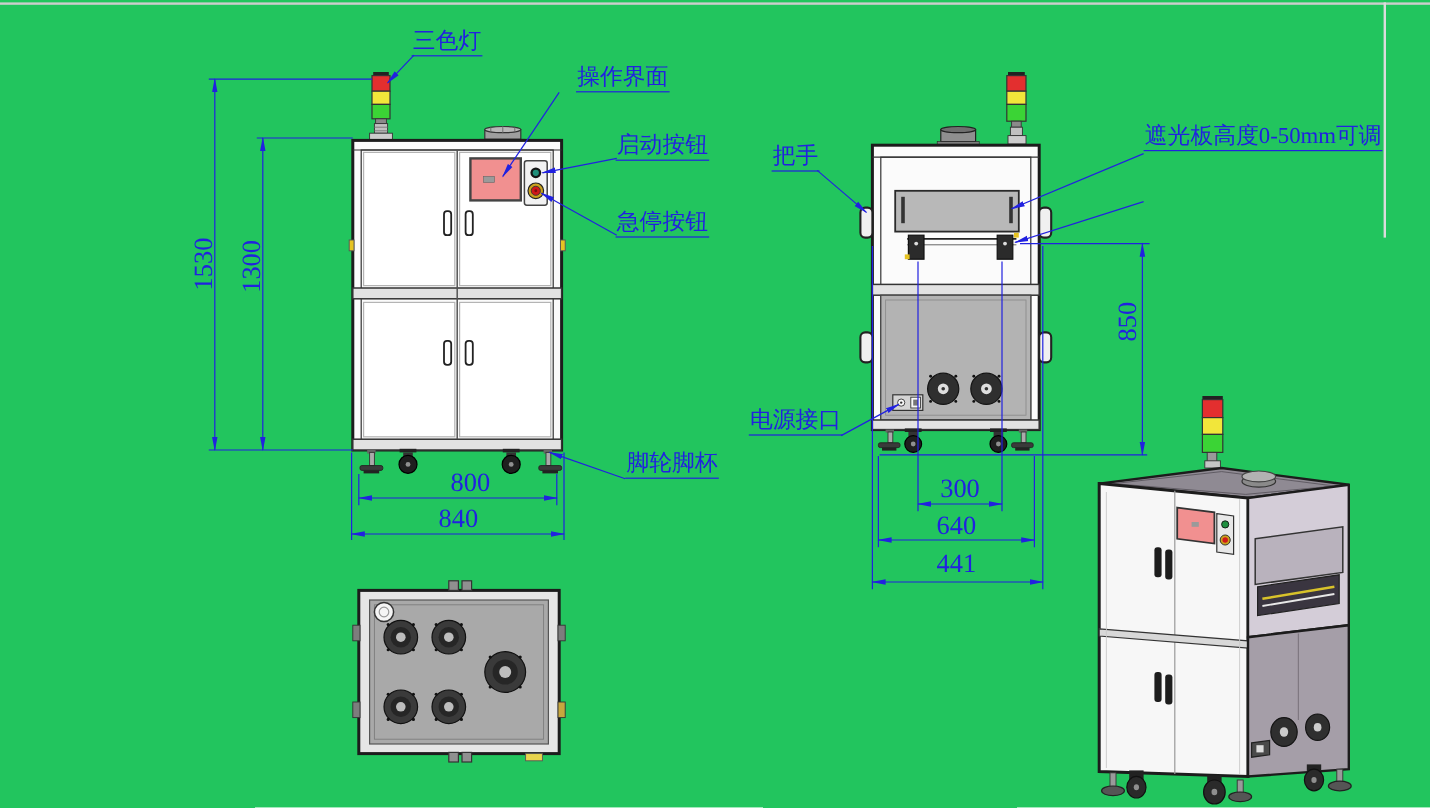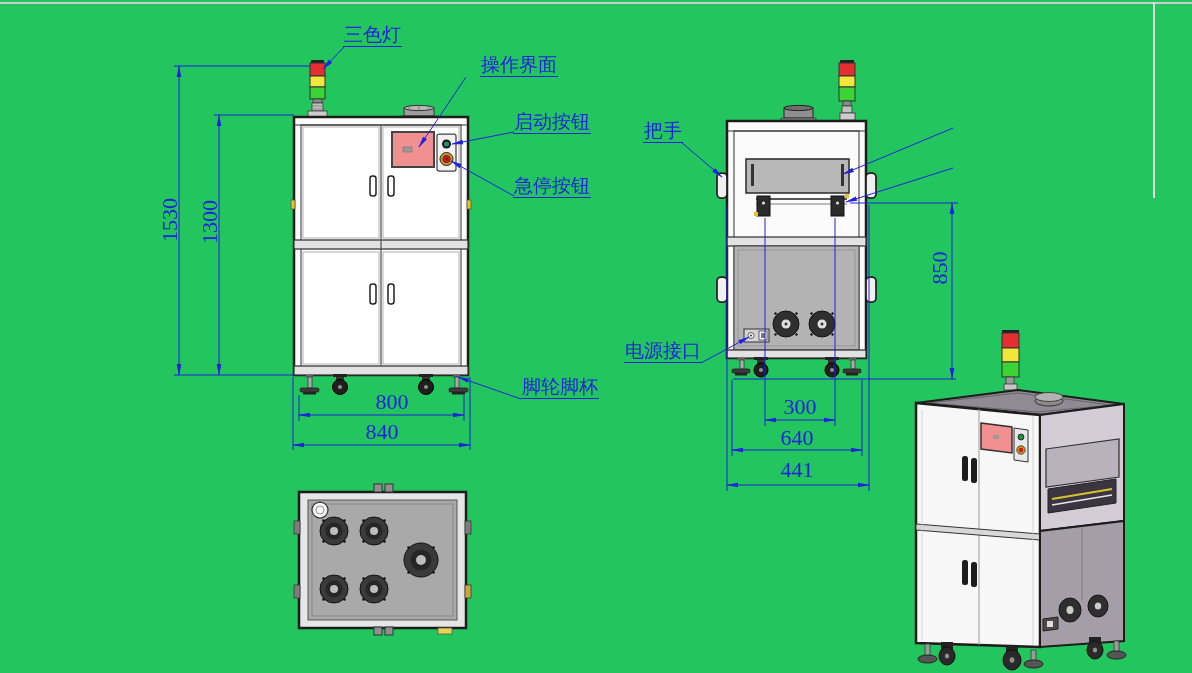--- a/index.html
+++ b/index.html
@@ -384,20 +384,21 @@
       <line class="bl" x1="701" y1="363" x2="749" y2="337" marker-end="url(#arr)"></line>
     </g>
   </svg>
 
   <div class="callout" style="left:343px;top:24px;">三色灯</div>
   <div class="callout" style="left:480px;top:54px;">操作界面</div>
   <div class="callout" style="left:513px;top:111px;">启动按钮</div>
   <div class="callout" style="left:513px;top:175px;">急停按钮</div>
   <div class="callout" style="left:521px;top:376px;">脚轮脚杯</div>
   <div class="callout" style="left:643px;top:120px;">把手</div>
+  <div class="callout" style="left:953px;top:103px;">遮光板高度0-50mm可调</div>
   <div class="callout" style="left:624px;top:340px;">电源接口</div>
 
   <div class="dim rot" style="left:120px;top:209px;">1530</div>
   <div class="dim rot" style="left:160px;top:211px;">1300</div>
   <div class="dim" style="left:368px;top:391px;width:48px;">800</div>
   <div class="dim" style="left:358px;top:421px;width:48px;">840</div>
   <div class="dim" style="left:778px;top:396px;width:44px;">300</div>
   <div class="dim" style="left:775px;top:427px;width:44px;">640</div>
   <div class="dim" style="left:775px;top:459px;width:44px;">441</div>
   <div class="dim rot" style="left:890px;top:257px;">850</div>

